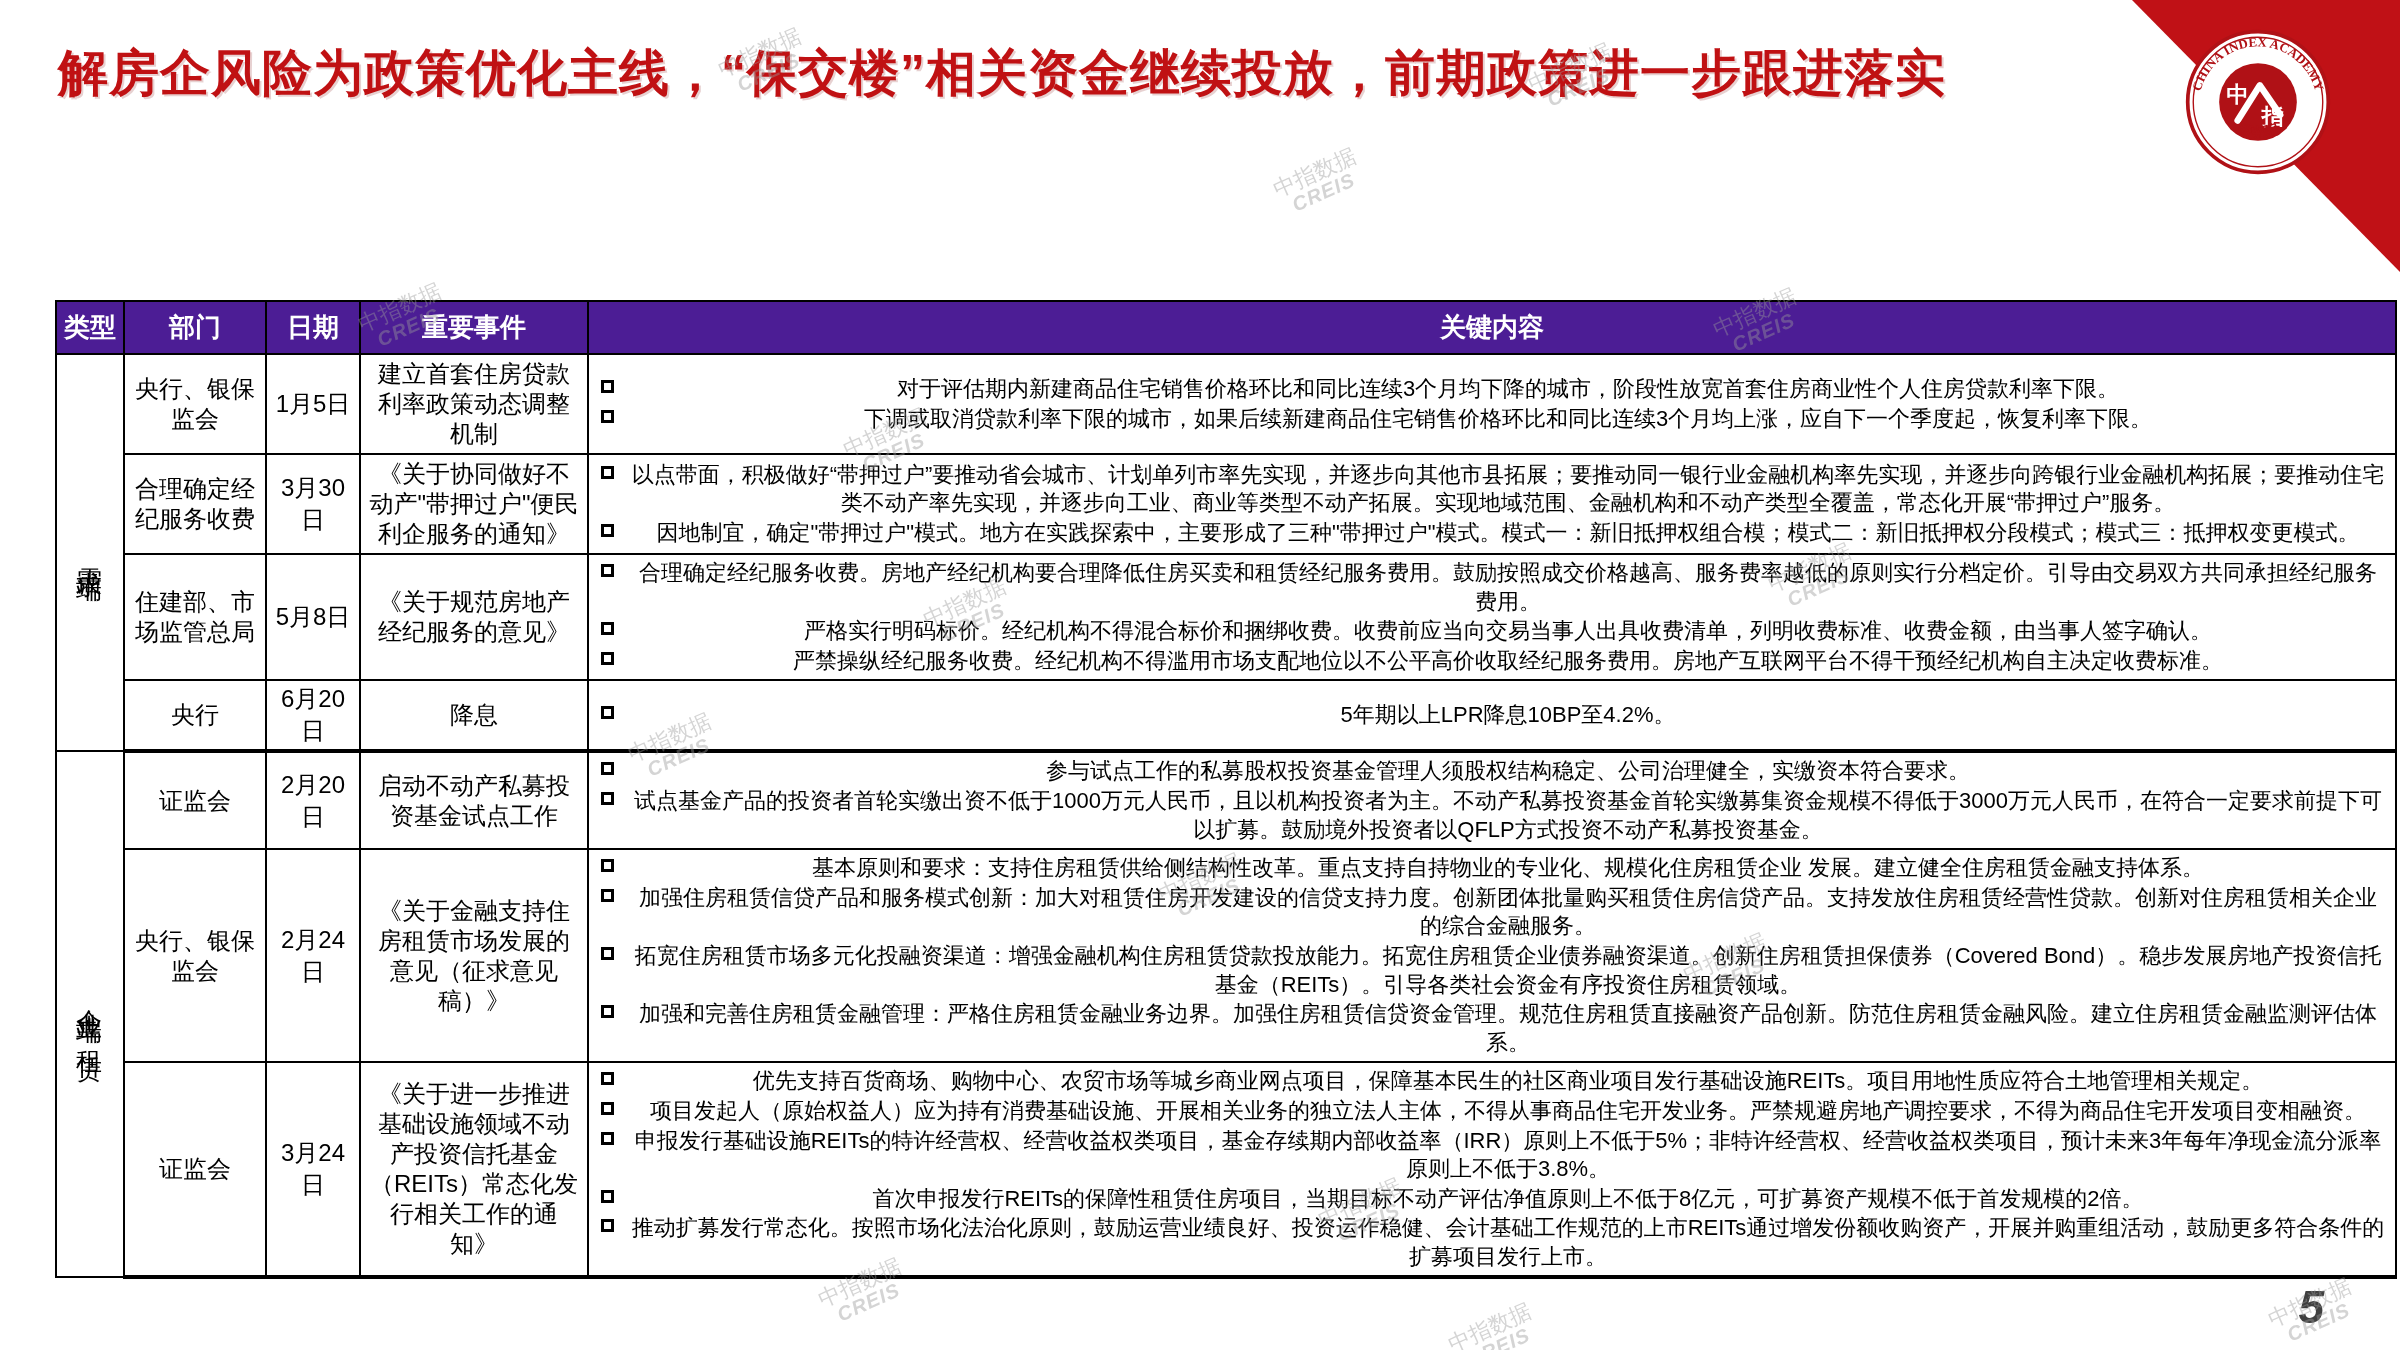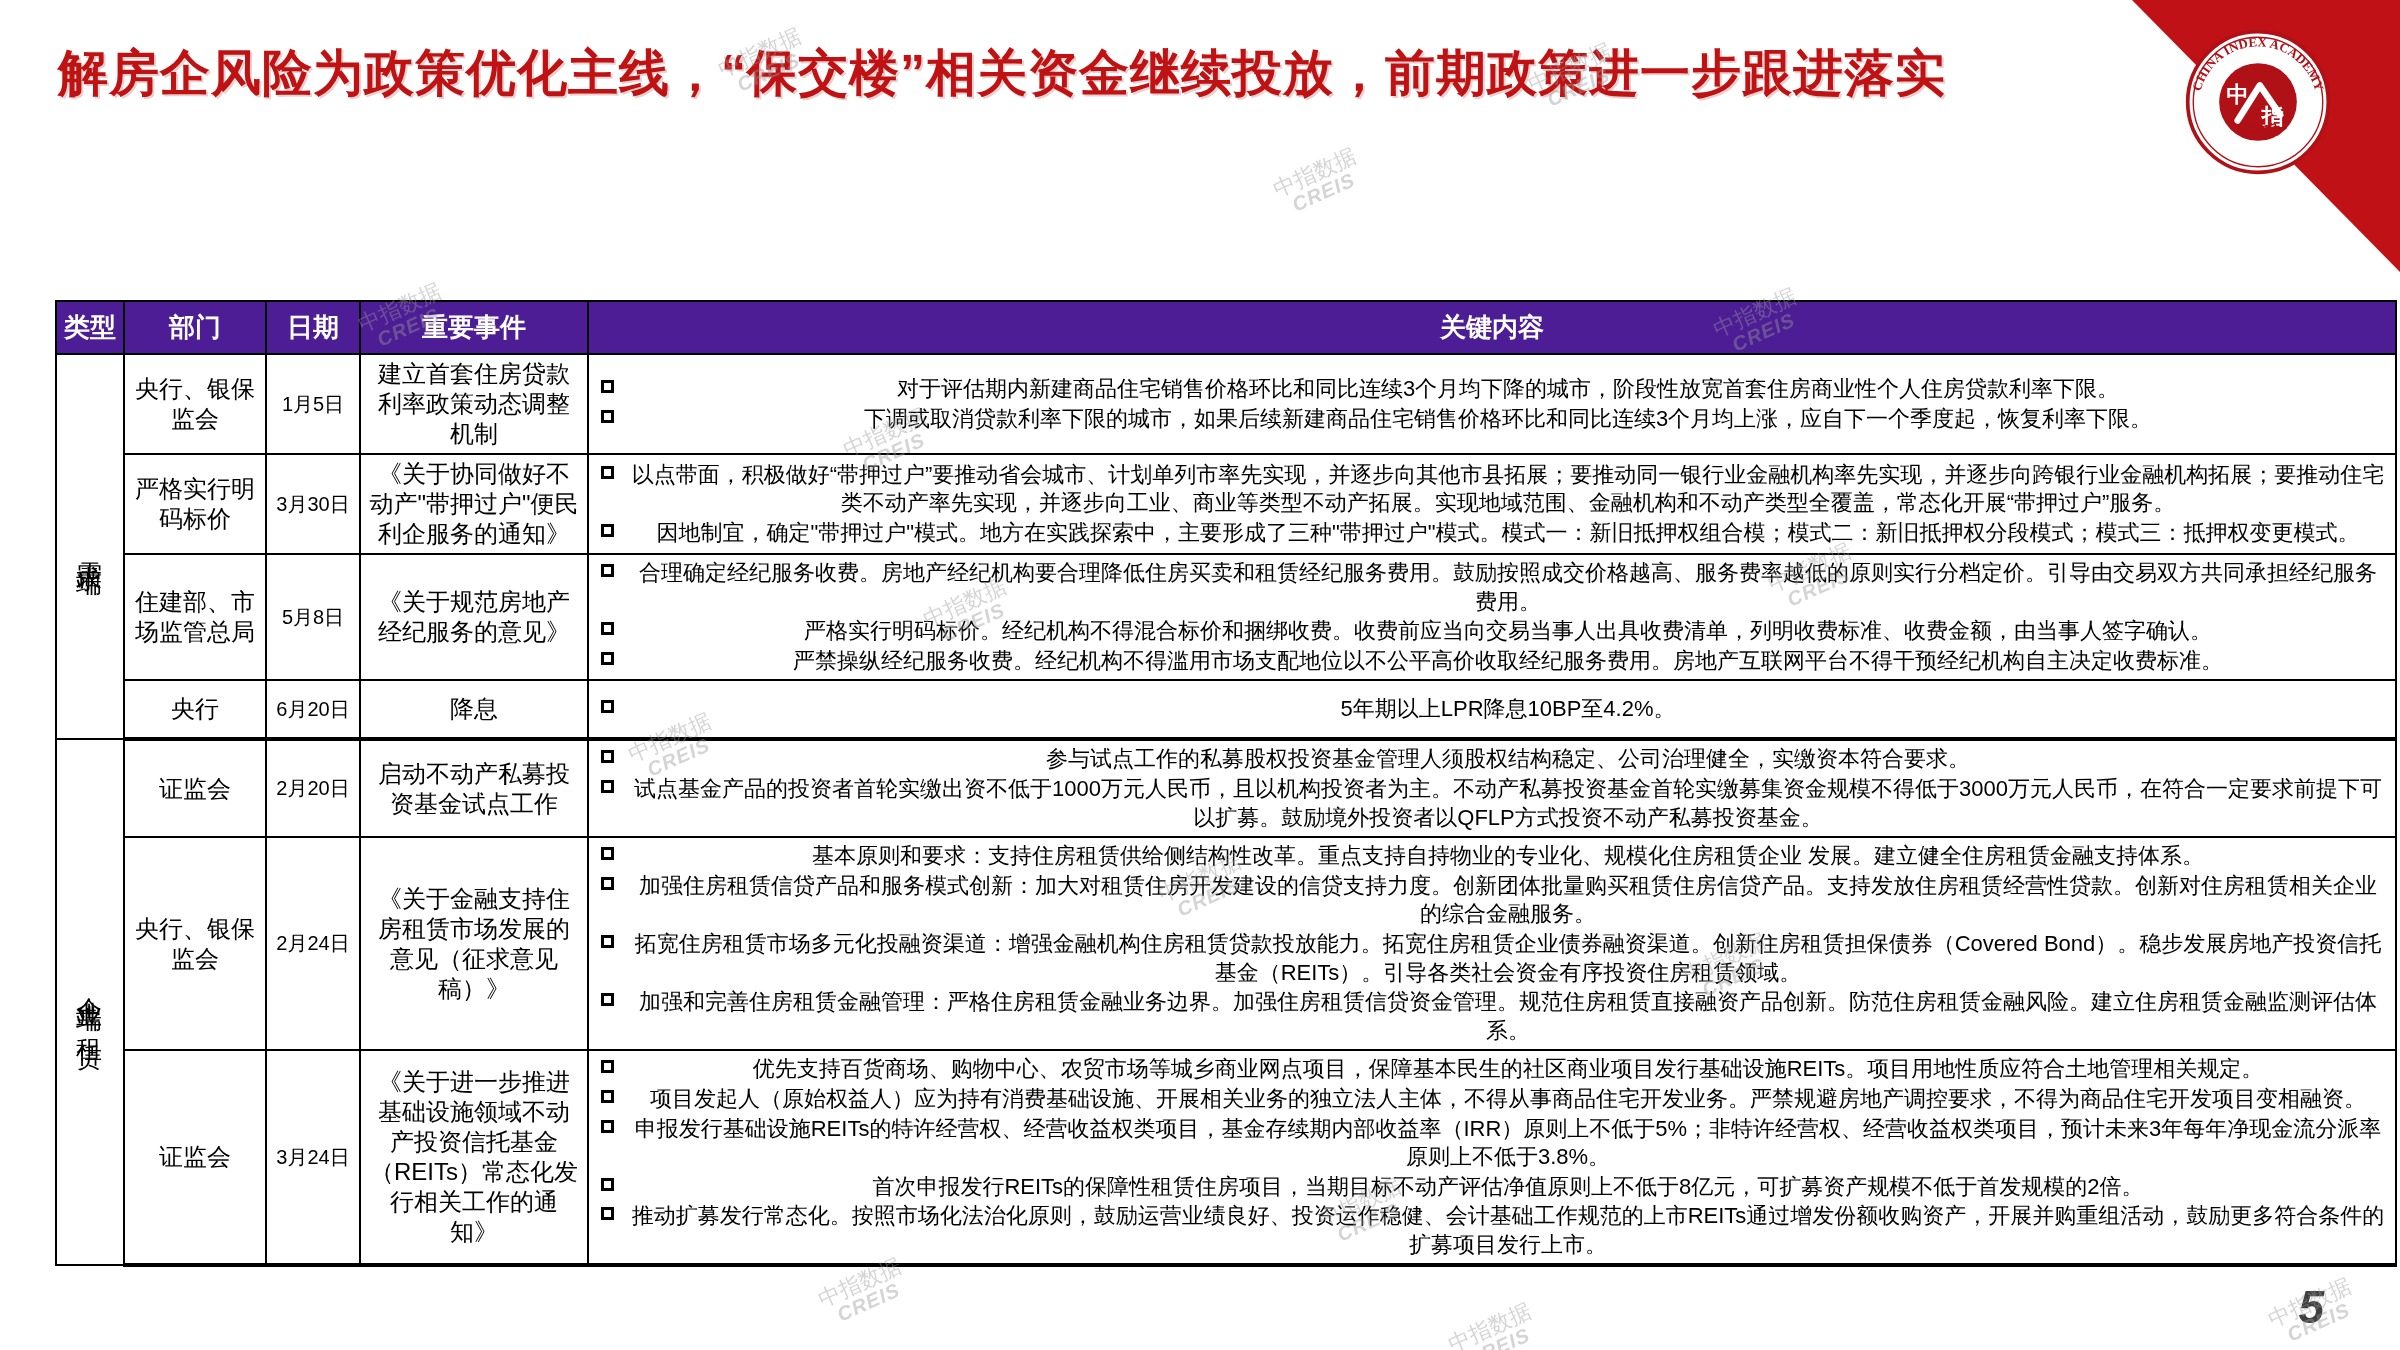--- a/index.html
+++ b/index.html
@@ -32,21 +32,21 @@
   }
   .col-type{width:68px;}
   .col-dept{width:142px;}
   .col-date{width:94px;}
   .col-event{width:228px;}
   .type-cell{
     text-align:center;font-size:26px;padding:4px 0;
     writing-mode:vertical-lr;text-orientation:upright;letter-spacing:4px;
   }
   .dept-cell{font-size:24px;text-align:center;padding:13px 4px;line-height:1.25;}
-  .date-cell{font-size:20px;text-align:center;padding:2px 8px;}
+  .date-cell{font-size:24px;text-align:center;padding:2px 8px;}
   .event-cell{font-size:24px;text-align:center;padding:4px 6px;line-height:1.25;}
   .event-cell.bold{font-weight:normal;margin-left:30px;}
   .content-cell{font-size:22px;text-align:center;padding:3px 8px 3px 6px;line-height:1.3;}
   ul.bullets{list-style:none;margin:0;padding:0;}
   ul.bullets li{position:relative;padding-left:34px;margin:1px 0;}
   .sq{
     position:absolute;left:6px;top:5px;width:13px;height:13px;
     border:3px solid #000;display:inline-block;
   }
   tr.group-end td{border-bottom-width:4px;}
@@ -118,21 +118,21 @@
             <td class="date-cell">1月5日</td>
             <td class="event-cell">建立首套住房贷款利率政策动态调整机制</td>
             <td class="content-cell">
               <ul class="bullets">
                 <li><span class="sq"></span>对于评估期内新建商品住宅销售价格环比和同比连续3个月均下降的城市，阶段性放宽首套住房商业性个人住房贷款利率下限。</li>
                 <li><span class="sq"></span>下调或取消贷款利率下限的城市，如果后续新建商品住宅销售价格环比和同比连续3个月均上涨，应自下一个季度起，恢复利率下限。</li>
               </ul>
             </td>
           </tr>
           <tr>
-            <td class="dept-cell">严格实行明码标价</td>
+            <td class="dept-cell">合理确定经纪服务收费</td>
             <td class="date-cell">3月30日</td>
             <td class="event-cell">《关于协同做好不动产"带押过户"便民利企服务的通知》</td>
             <td class="content-cell">
               <ul class="bullets">
                 <li><span class="sq"></span>以点带面，积极做好“带押过户”要推动省会城市、计划单列市率先实现，并逐步向其他市县拓展；要推动同一银行业金融机构率先实现，并逐步向跨银行业金融机构拓展；要推动住宅类不动产率先实现，并逐步向工业、商业等类型不动产拓展。实现地域范围、金融机构和不动产类型全覆盖，常态化开展“带押过户”服务。</li>
                 <li><span class="sq"></span>因地制宜，确定"带押过户"模式。地方在实践探索中，主要形成了三种"带押过户"模式。模式一：新旧抵押权组合模；模式二：新旧抵押权分段模式；模式三：抵押权变更模式。</li>
               </ul>
             </td>
           </tr>
           <tr>

